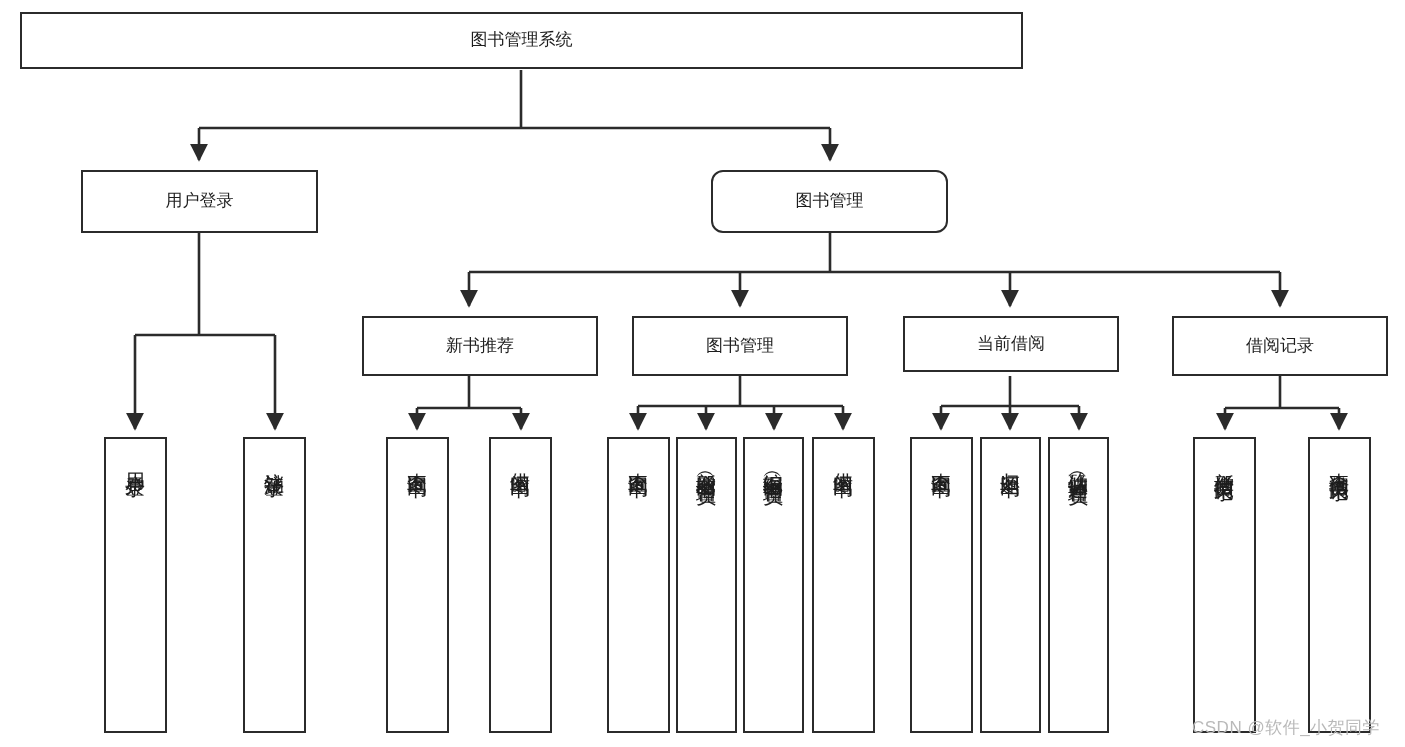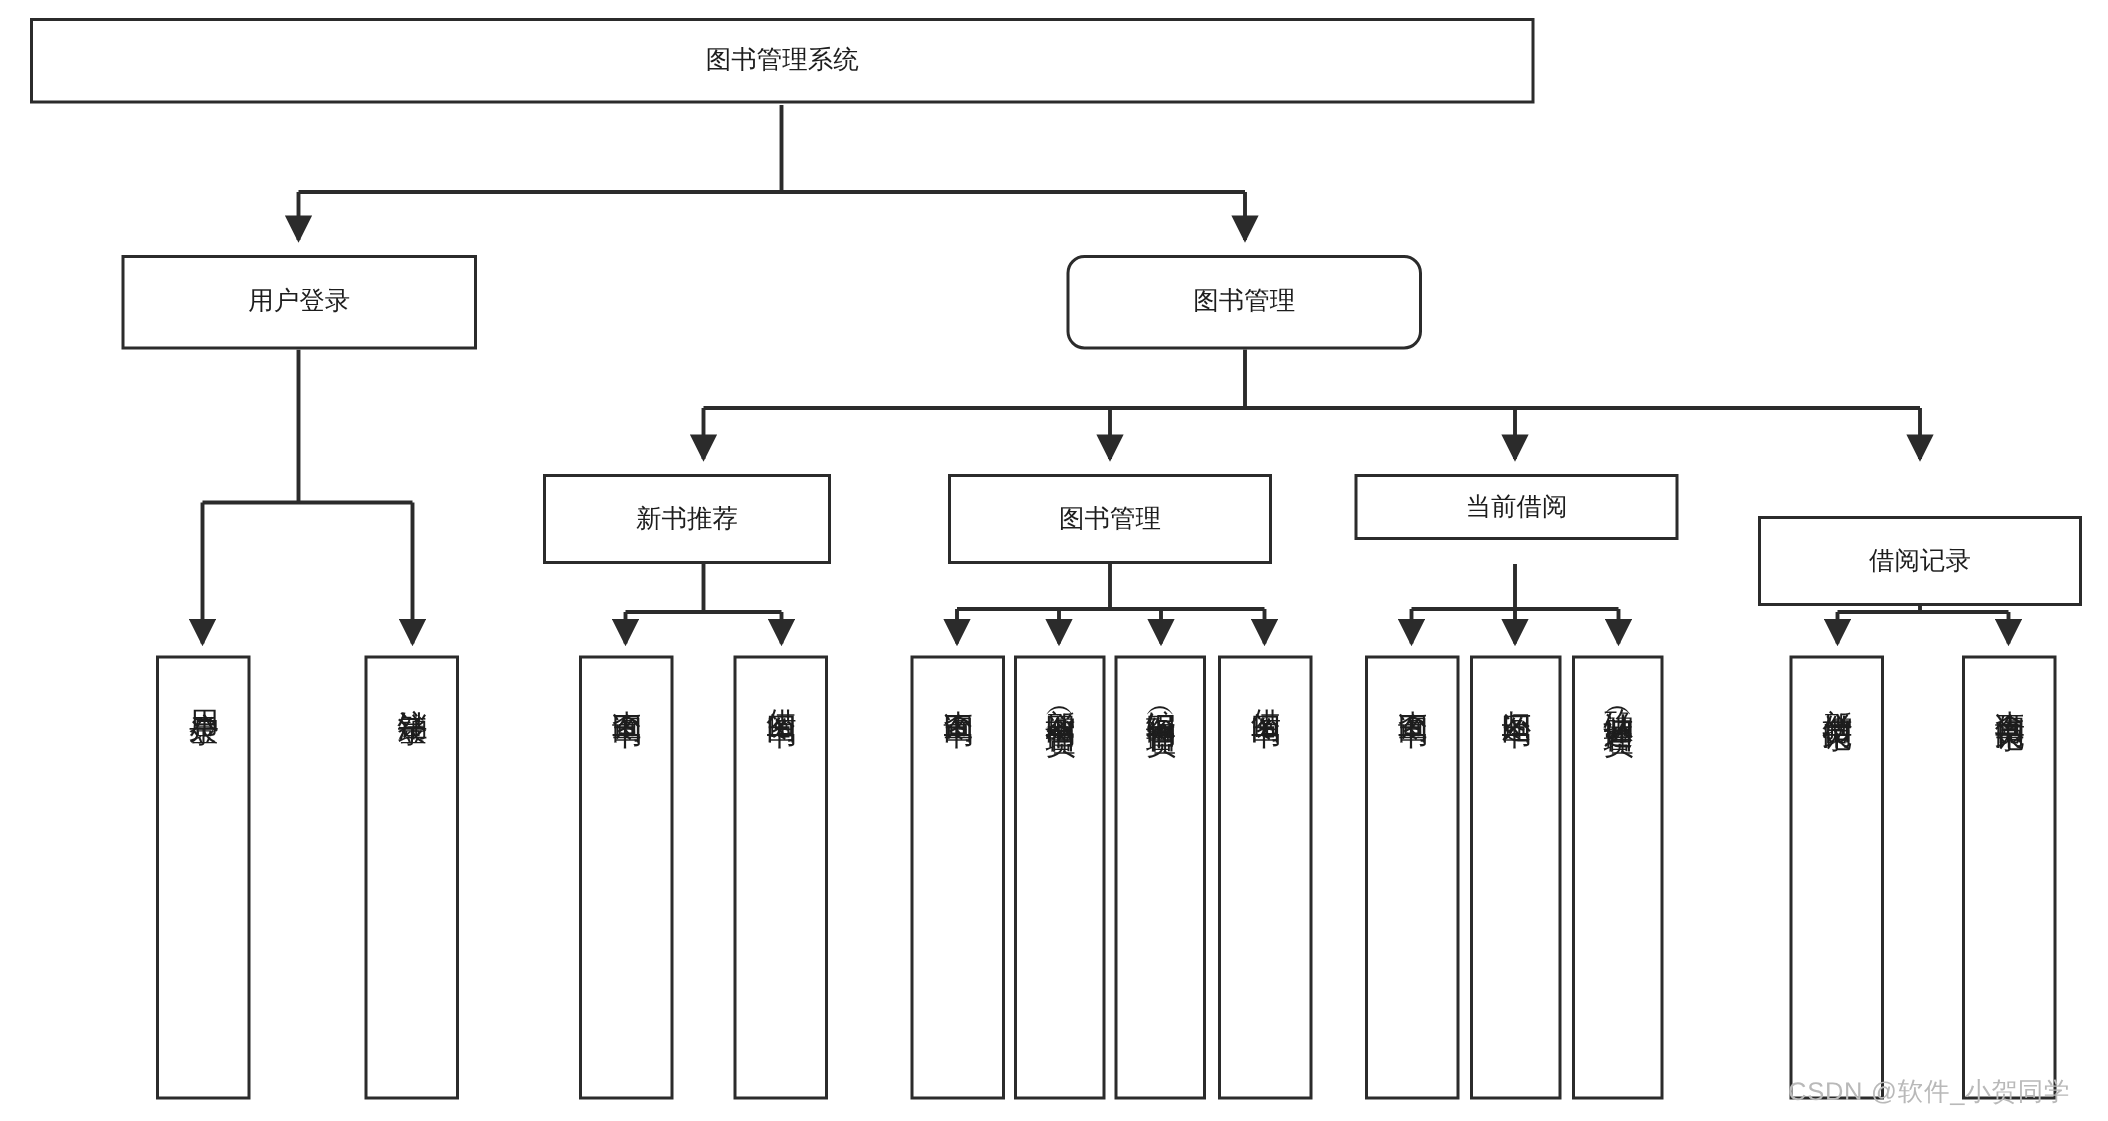--- a/index.html
+++ b/index.html
@@ -127,30 +127,30 @@
     <span class="lbl">图书管理系统</span>
   </div>
 
   <div class="node horiz" style="left:81px;top:170px;width:237px;height:63px;">
     <span class="lbl">用户登录</span>
   </div>
   <div class="node horiz" style="left:711px;top:170px;width:237px;height:63px;border-radius:12px;">
     <span class="lbl">图书管理</span>
   </div>
 
-  <div class="node horiz" style="left:362px;top:316px;width:192px;height:60px;">
+  <div class="node horiz" style="left:362px;top:316px;width:236px;height:60px;">
     <span class="lbl">新书推荐</span>
   </div>
   <div class="node horiz" style="left:632px;top:316px;width:216px;height:60px;">
     <span class="lbl">图书管理</span>
   </div>
-  <div class="node horiz" style="left:903px;top:316px;width:216px;height:44px;">
+  <div class="node horiz" style="left:903px;top:316px;width:216px;height:56px;">
     <span class="lbl">当前借阅</span>
   </div>
-  <div class="node horiz" style="left:1172px;top:316px;width:216px;height:60px;margin-top:28px;">
+  <div class="node horiz" style="left:1172px;top:316px;width:216px;height:60px;">
     <span class="lbl">借阅记录</span>
   </div>
 
   <div class="node vert" style="left:104px;top:437px;width:63px;height:296px;">
     <span class="lbl">用户登录</span>
   </div>
   <div class="node vert" style="left:243px;top:437px;width:63px;height:296px;">
     <span class="lbl">注销登录</span>
   </div>
 

